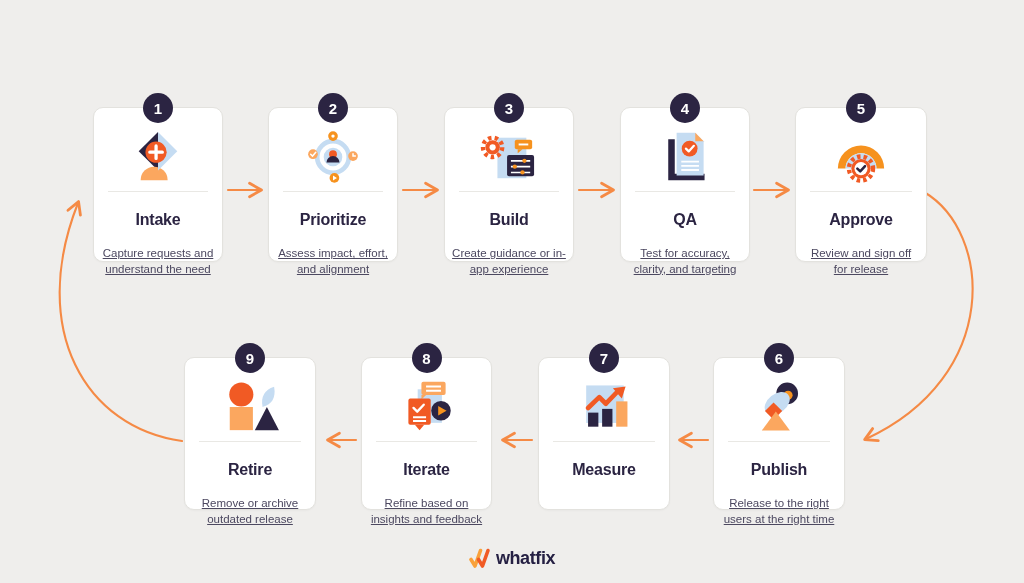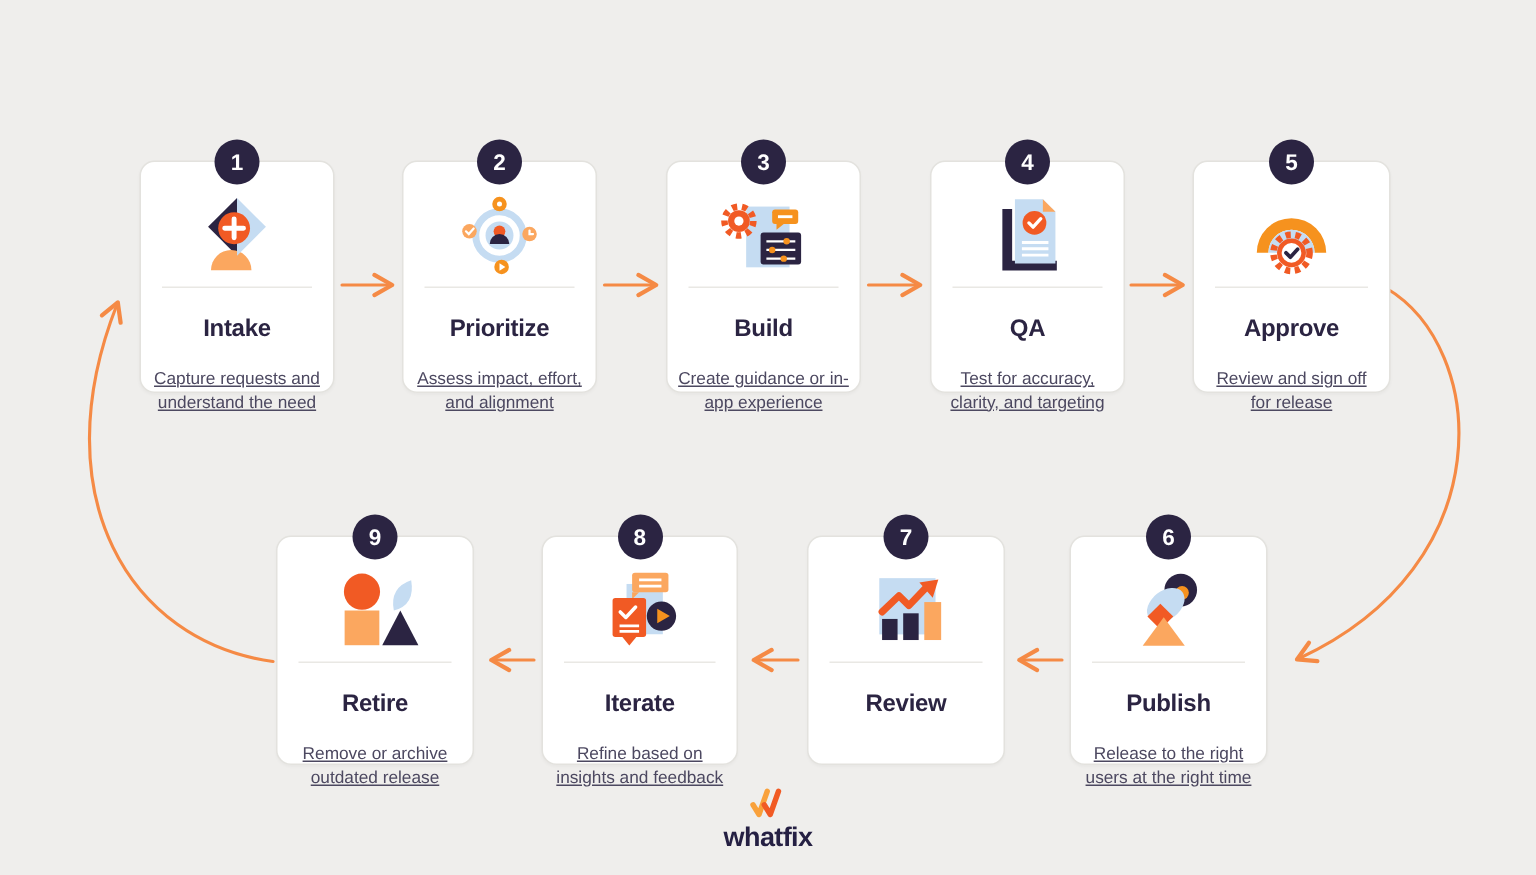--- a/index.html
+++ b/index.html
@@ -77,21 +77,20 @@
     position: absolute; inset: 0;
     width: 1024px; height: 583px;
     pointer-events: none;
   }
 
   .footer-logo {
     position: absolute;
     bottom: 14px; left: 0; width: 1024px;
     display: flex; align-items: center; justify-content: center;
     gap: 2px;
-    flex-direction: column;
   }
   .logo-text {
     font-size: 18px;
     font-weight: 800;
     color: #252043;
     letter-spacing: -0.4px;
   }
 </style>
 </head>
 <body>
@@ -236,21 +235,21 @@
       <svg width="60" height="54" viewBox="0 0 64 56">
         <rect x="13" y="5" width="40" height="40" fill="#C5DCF2"></rect>
         <rect x="15" y="34" width="11" height="15" fill="#2B2442"></rect>
         <rect x="30" y="30" width="11" height="19" fill="#2B2442"></rect>
         <rect x="45" y="22" width="12" height="27" fill="#FBA75F"></rect>
         <path d="M15 29 L27 17.5 L34 24.5 L46 12" stroke="#F15A24" stroke-width="5" fill="none" stroke-linecap="round" stroke-linejoin="round"></path>
         <path d="M41.5 8 L55 6 L51 19 Z" fill="#F15A24"></path>
       </svg>
     </div>
     <div class="divider"></div>
-    <div class="card-title">Review</div>
+    <div class="card-title">Measure</div>
   </div>
 
   <div class="card row2" style="left:361px; width:131px">
     <div class="badge">8</div>
     <div class="icon-wrap">
       <svg width="60" height="54" viewBox="0 0 64 58">
         <rect x="22" y="10" width="26" height="36" fill="#C5DCF2"></rect>
         <rect x="26" y="2" width="26" height="14" rx="2" fill="#FBA75F"></rect>
         <path d="M31 16 l-5 5 v-5 Z" fill="#FBA75F"></path>
         <path d="M31 7 H47 M31 11.5 H47" stroke="#FFFFFF" stroke-width="2"></path>

